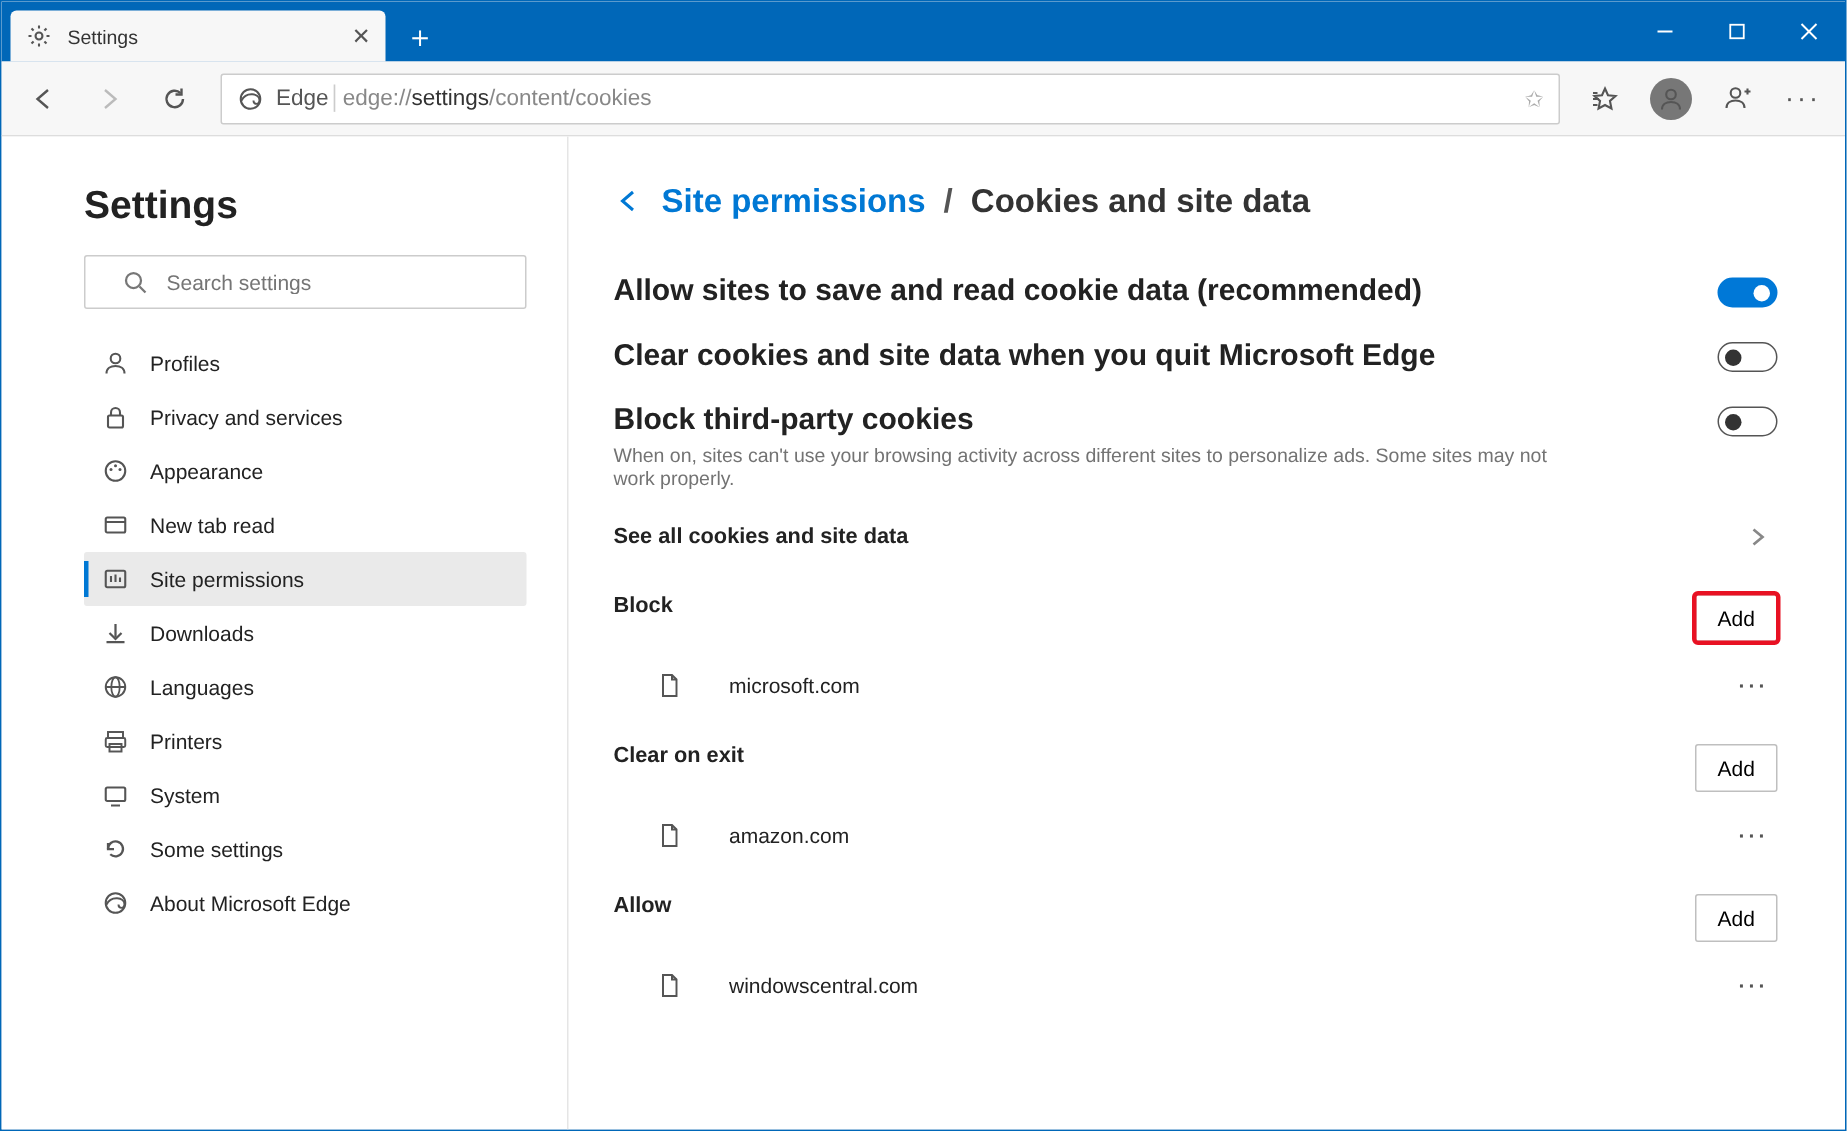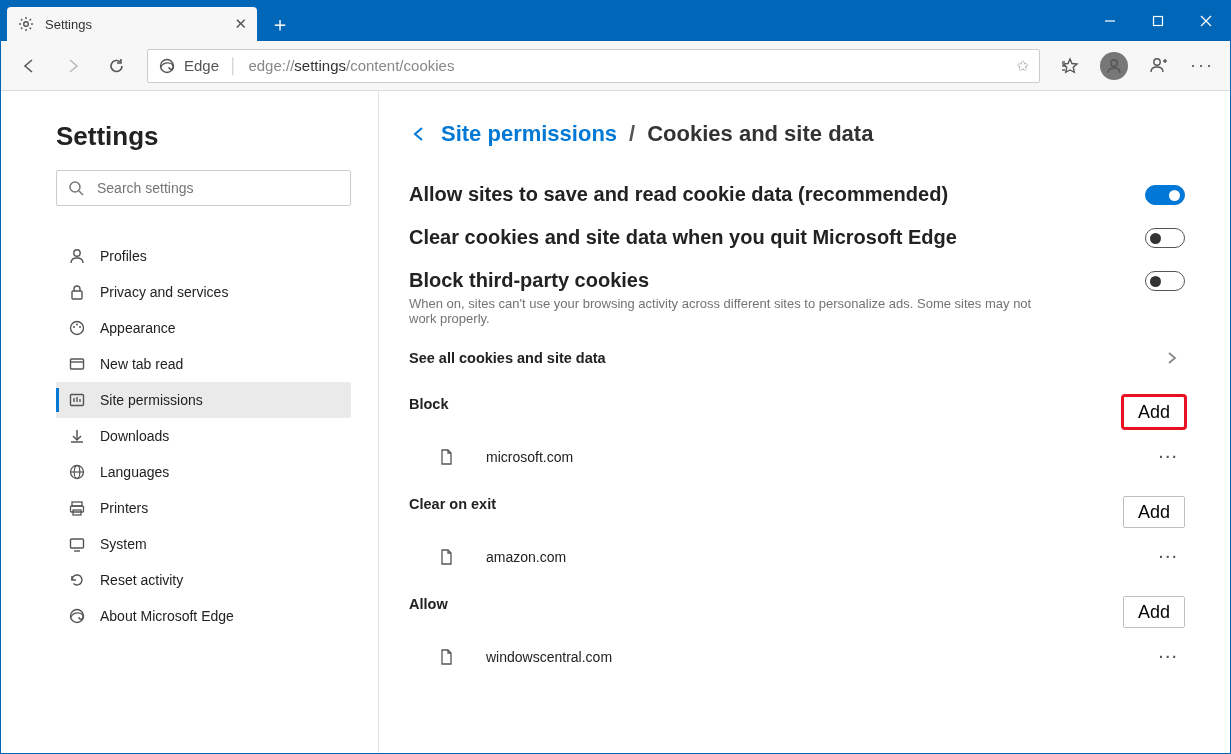--- a/index.html
+++ b/index.html
@@ -51,41 +51,40 @@
     display:flex;align-items:center;padding:0 8px;gap:4px;
   }
   .tool-btn{
     width:40px;height:40px;display:flex;align-items:center;justify-content:center;
     color:#555;cursor:pointer;border-radius:2px;
   }
   .tool-btn.disabled{color:#bbb;cursor:default;}
   .url-bar{
     flex:1;height:34px;border:1px solid #ccc;border-radius:2px;background:#fff;
     display:flex;align-items:center;padding:0 10px;margin:0 6px;font-size:15px;
-    gap:10px;
   }
   .url-bar .edge-badge{display:flex;align-items:center;gap:8px;color:#555;}
   .url-bar .sep{color:#ccc;}
   .url-path{color:#888;}
   .url-path .dark{color:#333;}
   .url-bar .star{margin-left:auto;color:#aaa;}
   .avatar{width:28px;height:28px;border-radius:50%;background:#777;display:flex;align-items:center;justify-content:center;}
 
   
   .content{display:flex;height:calc(100% - 90px);background:#fff;}
 
   
   .sidebar{
     width:378px;border-right:1px solid var(--border-light);
     padding:30px 20px 20px 55px;
   }
   .sidebar h1{font-size:26px;font-weight:600;margin:0 0 18px 0;}
   .search-settings{
     height:36px;border:1px solid var(--border);border-radius:2px;
-    display:flex;align-items:center;padding:0 10px;gap:10px;margin-bottom:32px;
+    display:flex;align-items:center;padding:0 24px;gap:10px;margin-bottom:18px;
     width:295px;
   }
   .search-settings input{border:none;outline:none;flex:1;font-size:14px;font-family:inherit;}
   .nav{list-style:none;margin:0;padding:0;width:295px;}
   .nav li{
     height:36px;display:flex;align-items:center;gap:14px;
     padding:0 12px;cursor:pointer;border-radius:2px;font-size:14px;
     position:relative;
   }
   .nav li.active{background:var(--hover);}
@@ -127,21 +126,21 @@
     top:3.5px;right:4px;
   }
 
   .section-head{
     display:flex;align-items:flex-start;justify-content:space-between;
     padding:16px 0 6px 0;
   }
   .section-head .title{font-weight:600;font-size:14.5px;}
   .add-btn{
     border:1px solid #bfbfbf;background:#fff;height:32px;padding:0 14px;
-    border-radius:2px;cursor:pointer;font-size:18px;display:flex;align-items:center;
+    border-radius:2px;cursor:pointer;font-size:14px;display:flex;align-items:center;
   }
   .add-btn.highlight{outline:3px solid var(--highlight-red);outline-offset:-1px;}
 
   .site-item{
     display:flex;align-items:center;gap:31px;
     padding:14px 6px 14px 28px;font-size:14px;
   }
   .site-item .more{margin-left:auto;letter-spacing:2px;font-weight:bold;cursor:pointer;color:#555;}
 
   .divider-link{padding:14px 0;display:flex;align-items:center;justify-content:space-between;cursor:pointer;}
@@ -400,21 +399,21 @@
             </svg>
           </span>
           <span>System</span>
         </li>
         <li>
           <span class="ic">
             <svg width="18" height="18">
               <use href="#i-reset"></use>
             </svg>
           </span>
-          <span>Reset activity</span>
+          <span>Some settings</span>
         </li>
         <li>
           <span class="ic">
             <svg width="18" height="18">
               <use href="#i-edge"></use>
             </svg>
           </span>
           <span>About Microsoft Edge</span>
         </li>
       </ul>

